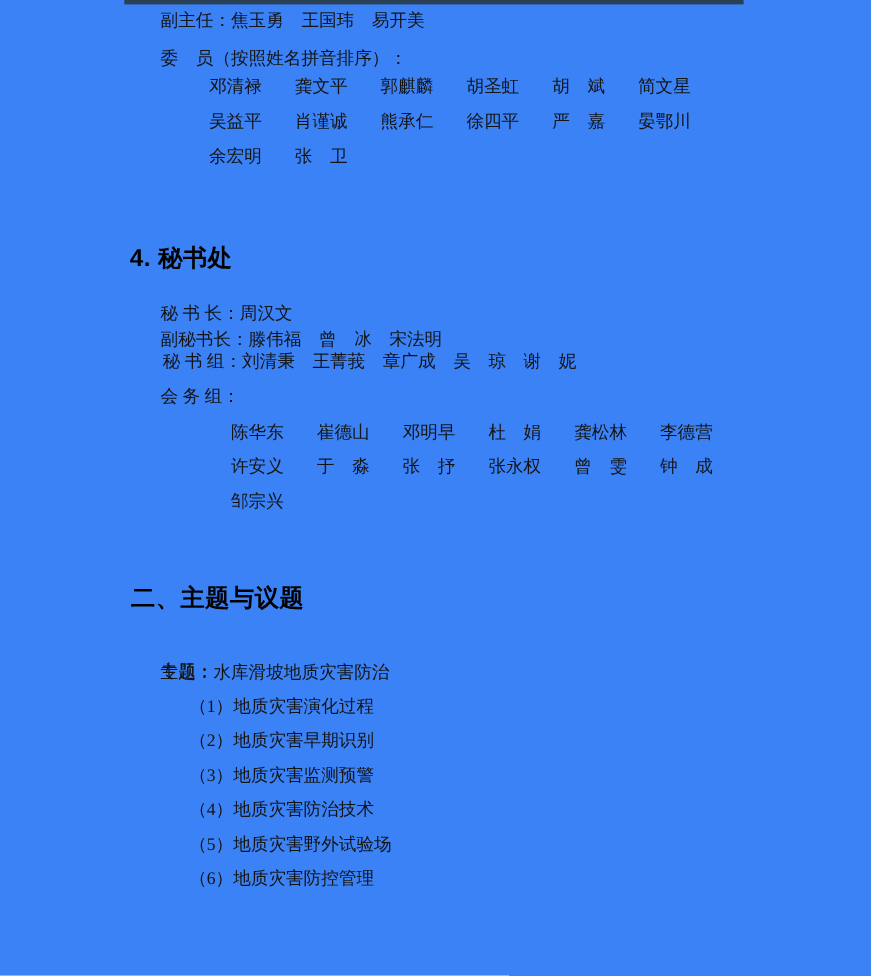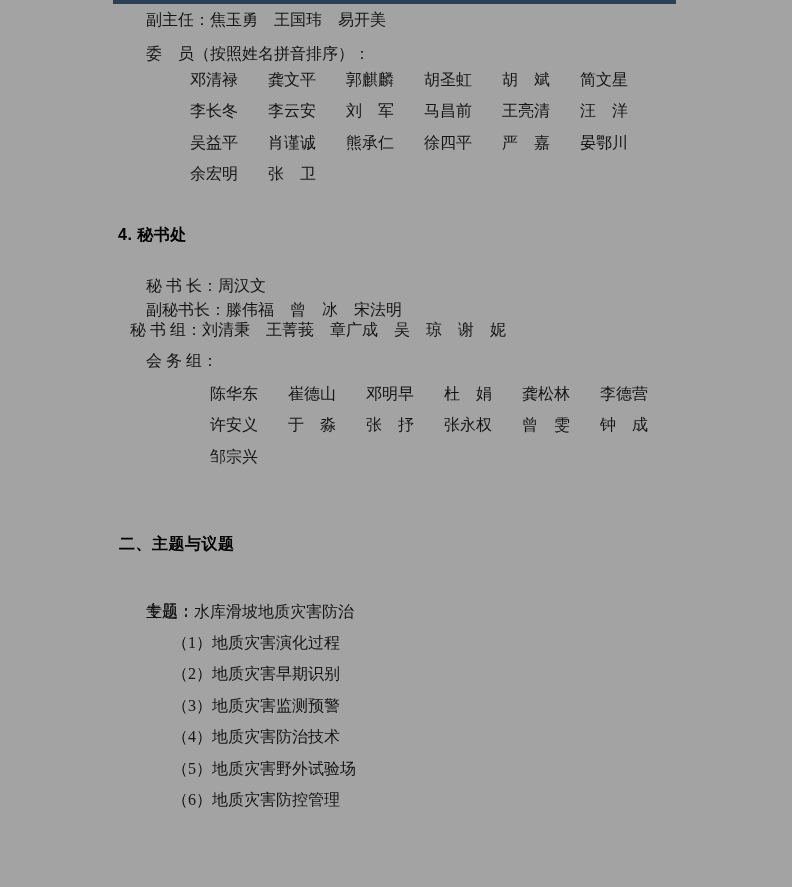--- a/index.html
+++ b/index.html
@@ -1,36 +1,36 @@
 <!DOCTYPE html>
 <html><head>
 <meta charset="utf-8">
 <style>
   html,body{margin:0;padding:0;background:#ffffff;}
   .page{
     position:relative;
     width:792px;
     height:887px;
-    background:#a3a3a3;
+    background:#3b82f6;
     font-family:"Liberation Serif","DejaVu Serif",serif;
     font-size:16px;
     color:#141414;
     overflow:hidden;
   }
   .topbar{
     position:absolute;
     left:113px; top:0;
     width:563px; height:4px;
     background:#2a4057;
   }
   .abs{position:absolute; line-height:19px; white-space:pre;}
   .heading{
     font-family:"Liberation Sans","DejaVu Sans",sans-serif;
     font-weight:700;
-    font-size:16px;
+    font-size:22px;
     letter-spacing:0.5px;
     color:#000;
   }
   .grid{position:absolute;}
   .grid-row{height:31.4px; line-height:19px; white-space:pre;}
   .name-cell{display:inline-block; width:78px; white-space:pre;}
   .topic-list{position:absolute;}
   .topic-item{height:31.4px; line-height:19px; white-space:pre;}
 </style>
 </head>
@@ -39,32 +39,31 @@
 <div class="page">
 
   <div class="topbar"></div>
 
   <div class="abs" style="left:146px; top:10px;"><span>副主任：</span><span>焦玉勇　王国玮　易开美</span></div>
 
   <div class="abs" style="left:146px; top:44px;"><span>委　员（按照姓名拼音排序）：</span></div>
 
   <div class="grid" style="left:190px; top:70px;">
       <div class="grid-row"><span class="name-cell">邓清禄</span><span class="name-cell">龚文平</span><span class="name-cell">郭麒麟</span><span class="name-cell">胡圣虹</span><span class="name-cell">胡　斌</span><span class="name-cell">简文星</span></div>
-      <div class="grid-row"><span class="name-cell">李长冬</span><span class="name-cell">李云安</span><span class="name-cell">刘　军</span><span class="name-cell">马昌前</span><span class="name-cell">王亮清</span><span class="name-cell">汪　洋</span></div>
       <div class="grid-row"><span class="name-cell">吴益平</span><span class="name-cell">肖谨诚</span><span class="name-cell">熊承仁</span><span class="name-cell">徐四平</span><span class="name-cell">严　嘉</span><span class="name-cell">晏鄂川</span></div>
       <div class="grid-row"><span class="name-cell">余宏明</span><span class="name-cell">张　卫</span></div>
     </div>
 
   <div class="abs heading" style="left:118px; top:225px;">4. 秘书处</div>
 
   <div class="abs" style="left:146px; top:258px;margin-top:18px;"><span>秘 书 长：</span><span>周汉文</span></div>
 
   <div class="abs" style="left:146px; top:300px;"><span>副秘书长：</span><span>滕伟福　曾　冰　宋法明</span></div>
 
-  <div class="abs" style="left:130px; top:320px;"><span>秘 书 组：</span><span>刘清秉　王菁莪　章广成　吴　琼　谢　妮</span></div>
+  <div class="abs" style="left:148px; top:320px;"><span>秘 书 组：</span><span>刘清秉　王菁莪　章广成　吴　琼　谢　妮</span></div>
 
   <div class="abs" style="left:146px; top:351px;"><span>会 务 组：</span><span></span></div>
 
   <div class="grid" style="left:190px; top:384px;margin-left:20px;">
       <div class="grid-row"><span class="name-cell">陈华东</span><span class="name-cell">崔德山</span><span class="name-cell">邓明早</span><span class="name-cell">杜　娟</span><span class="name-cell">龚松林</span><span class="name-cell">李德营</span></div>
       <div class="grid-row"><span class="name-cell">许安义</span><span class="name-cell">于　淼</span><span class="name-cell">张　抒</span><span class="name-cell">张永权</span><span class="name-cell">曾　雯</span><span class="name-cell">钟　成</span></div>
       <div class="grid-row"><span class="name-cell">邹宗兴</span></div>
     </div>
 
   <div class="abs heading" style="left:119px; top:534px;">二、主题与议题</div>

